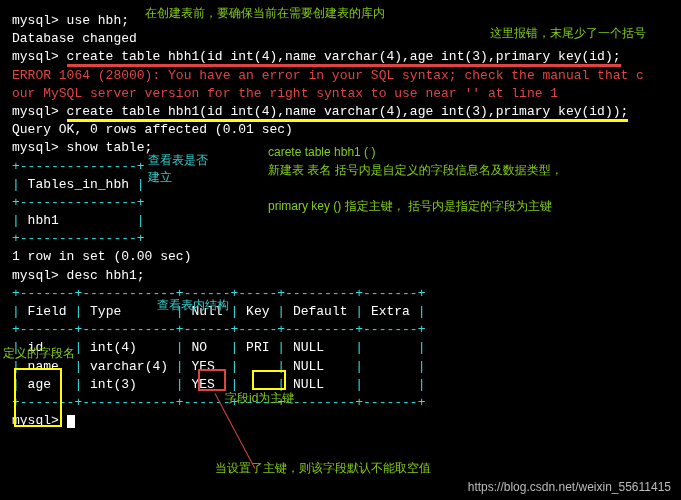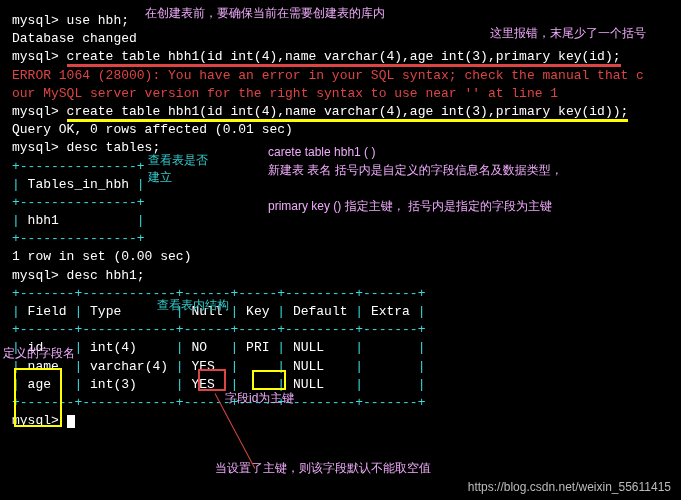--- a/index.html
+++ b/index.html
@@ -33,21 +33,21 @@
   .red-underline {
     border-bottom: 3px solid #d44;
     display: inline;
   }
   .yellow-underline {
     border-bottom: 3px solid #ffff00;
     display: inline;
   }
   .anno {
     position: absolute;
-    color: #f0abfc;
+    color: #84cc16;
     font-family: "Microsoft YaHei", sans-serif;
     font-size: 12px;
     white-space: nowrap;
   }
   .anno-cyan {
     color: #33cccc;
   }
   .pri-box {
     position: absolute;
     border: 2px solid #ffff00;
@@ -84,21 +84,21 @@
 
 <div class="terminal">
   <div class="line"><span>mysql&gt; </span><span>use hbh;</span></div>
   <div class="line">Database changed</div>
   <div class="line"><span>mysql&gt; </span><span class="red-underline">create table hbh1(id int(4),name varchar(4),age int(3),primary key(id);</span></div>
   <div class="line red">ERROR 1064 (28000): You have an error in your SQL syntax; check the manual that c</div>
   <div class="line red">our MySQL server version for the right syntax to use near '' at line 1</div>
   <div class="line"><span>mysql&gt; </span><span class="yellow-underline">create table hbh1(id int(4),name varchar(4),age int(3),primary key(id));</span></div>
   <div class="line">Query OK, 0 rows affected (0.01 sec)</div>
   <div class="line"></div>
-  <div class="line"><span>mysql&gt; </span><span>desc tables;</span></div>
+  <div class="line"><span>mysql&gt; </span><span>show table;</span></div>
   <div class="line cyan">+---------------+</div>
   <div class="line"><span class="cyan">| </span><span>Tables_in_hbh</span><span class="cyan"> |</span></div>
   <div class="line cyan">+---------------+</div>
   <div class="line"><span class="cyan">| </span><span>hbh1         </span><span class="cyan"> |</span></div>
   <div class="line cyan">+---------------+</div>
   <div class="line">1 row in set (0.00 sec)</div>
   <div class="line"></div>
   <div class="line"><span>mysql&gt; </span><span>desc hbh1;</span></div>
   <div class="line cyan">+-------+------------+------+-----+---------+-------+</div>
   <div class="line"><span class="cyan">| </span>Field<span class="cyan"> | </span>Type      <span class="cyan"> | </span>Null<span class="cyan"> | </span>Key<span class="cyan"> | </span>Default<span class="cyan"> | </span>Extra<span class="cyan"> |</span></div>

